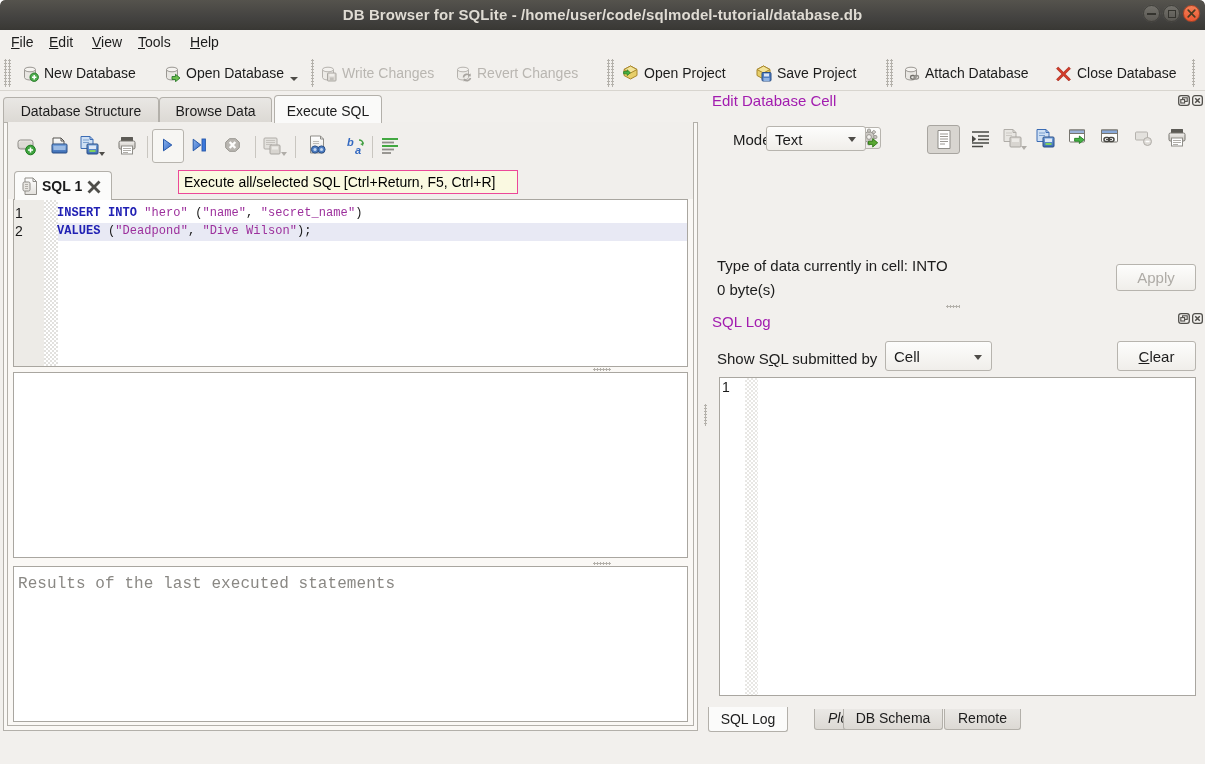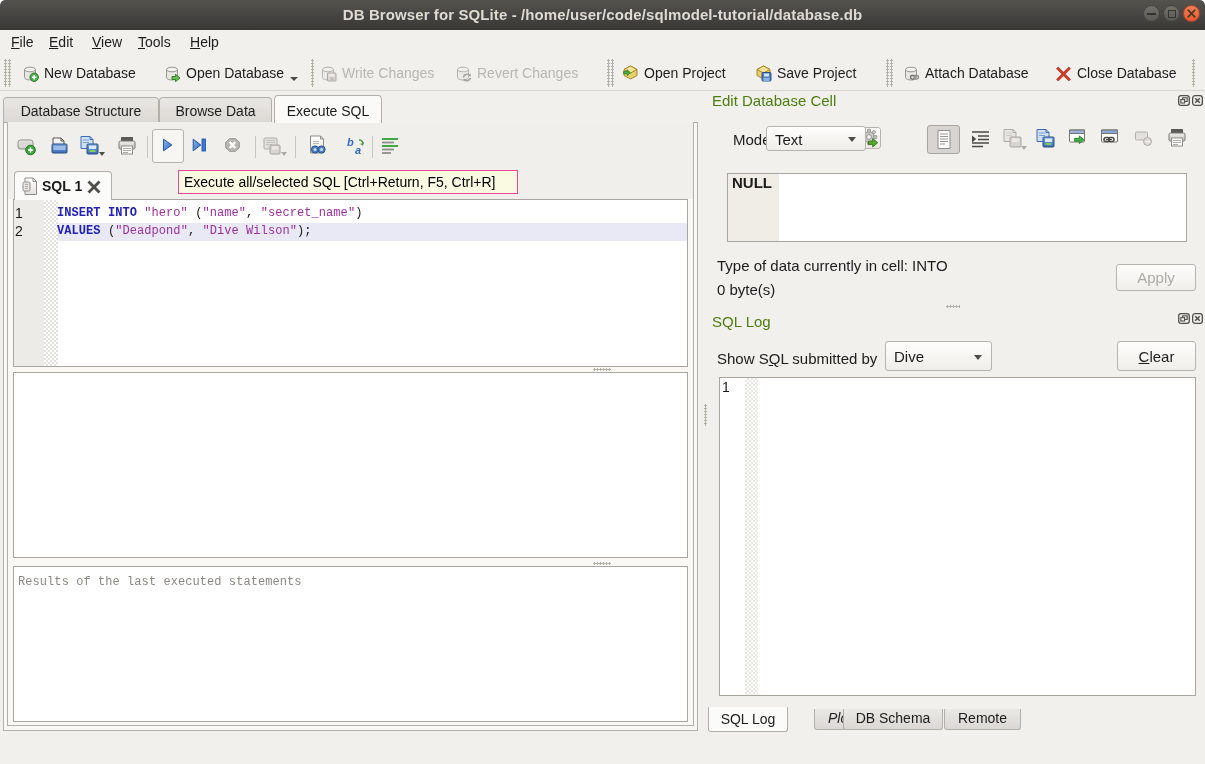--- a/index.html
+++ b/index.html
@@ -54,21 +54,21 @@
 
 .hgrip { position:absolute; width:18px; height:3px;
   background-image:radial-gradient(#b4b1ab 1px, transparent 1.1px); background-size:3px 3px; }
 
 .tooltip { position:absolute; left:178px; top:170px; width:340px; height:24px; z-index:30;
   background:#faf9e1; border:1px solid #ec4899; font-size:14px; color:#000; padding:3px 0 0 5px; }
 
 .sqltab { position:absolute; left:14px; top:171px; width:98px; height:29px; z-index:6;
   background:#fbfbfa; border:1px solid #b3b0aa; border-bottom:none; border-radius:4px 4px 0 0; }
 
-.rtitle { position:absolute; font-size:15px; color:#4d7c0f; }
+.rtitle { position:absolute; font-size:15px; color:#a21caf; }
 .combo { position:absolute; height:28px; background:linear-gradient(#fdfdfc,#f0eeea);
   border:1px solid #b7b4ae; border-radius:3px; font-size:15px; color:#1c1c1c; }
 .combo .ct { position:absolute; left:8px; top:5px; }
 .combo .ca { position:absolute; right:9px; top:11px; width:0; height:0;
   border-left:4.5px solid transparent; border-right:4.5px solid transparent; border-top:5px solid #4e4c48; }
 .btn { position:absolute; height:28px; background:linear-gradient(#fdfdfc,#f0eeea);
   border:1px solid #b7b4ae; border-radius:3px; font-size:15px; color:#1c1c1c; text-align:center; }
 .rlabel { position:absolute; font-size:15px; color:#1c1c1c; }
 
 .btab { position:absolute; top:709px; height:21px; background:linear-gradient(#eae8e5,#dcd9d4);
@@ -328,21 +328,21 @@
     <div style="position:absolute; left:44px; top:23px; right:0; height:18px; background:#e8e9f4;"></div>
     <div class="lnum" style="top:4px;">1</div>
     <div class="lnum" style="top:22px;">2</div>
     <div class="codeline" style="top:4px;"><span class="kw">INSERT INTO</span> <span class="str">"hero"</span> (<span class="str">"name"</span>, <span class="str">"secret_name"</span>)</div>
     <div class="codeline" style="top:22px;"><span class="kw">VALUES</span> (<span class="str">"Deadpond"</span>, <span class="str">"Dive Wilson"</span>);</div>
   </div>
 
   <div class="pane" style="left:13px; top:372px; width:675px; height:186px;"></div>
 
   <div class="pane" style="left:13px; top:566px; width:675px; height:156px;">
-    <div style="position:absolute; left:4px; top:8px; font-family:'Liberation Mono',monospace; font-size:12px; letter-spacing:0.07px; color:#8a8884;">Results of the last executed statements</div>
+    <div style="position:absolute; left:4px; top:8px; font-family:'Liberation Mono',monospace; font-size:16px; letter-spacing:0.07px; color:#8a8884;">Results of the last executed statements</div>
   </div>
 
   <div class="hgrip" style="left:593px; top:368px;"></div>
   <div class="hgrip" style="left:593px; top:562px;"></div>
   <div class="hgrip" style="left:946px; top:305px; width:14px;"></div>
   <div class="grip" style="left:704px; top:404px; height:22px;"></div>
 
   <div class="tooltip">Execute all/selected SQL [Ctrl+Return, F5, Ctrl+R]</div>
 
   <div id="rico">
@@ -447,28 +447,24 @@
   <div class="rlabel" style="left:717px; top:131px;margin-left:16px;">Mode:</div>
   <div class="combo" style="left:766px; top:126px; width:100px; height:25px;">
       <span class="ct" style="top:3.5px;">Text</span>
       <span class="ca" style="top:10px;"></span>
     </div>
 
   <div class="rlabel" style="left:717px; top:257px;">Type of data currently in cell: INTO</div>
   <div class="rlabel" style="left:717px; top:281px;">0 byte(s)</div>
   <div class="btn" style="left:1116px; top:264px; width:80px; height:27px; color:#aeaba6; padding-top:4px;">Apply</div>
 
-  <div style="position:absolute; left:727px; top:173px; width:460px; height:69px; background:#fff; border:1px solid #a9a6a0;">
-    <div style="position:absolute; left:0; top:0; bottom:0; width:51px; background:#f0ede6;"></div>
-    <div style="position:absolute; left:4px; top:0px; font-size:15px; font-weight:bold; color:#1c1c1c;">NULL</div>
-  </div>
 
   <div class="rlabel" style="left:717px; top:350px;">Show S<u>Q</u>L submitted by</div>
   <div class="combo" style="left:885px; top:341px; width:107px; height:30px;">
-      <span class="ct" style="top:6px;">Dive</span>
+      <span class="ct" style="top:6px;">Cell</span>
       <span class="ca" style="top:13px;"></span>
     </div>
   <div class="btn" style="left:1117px; top:341px; width:79px; height:30px; padding-top:6px;"><u>C</u>lear</div>
 
   <div style="position:absolute; left:719px; top:377px; width:477px; height:319px; background:#fff; border:1px solid #a9a6a0;">
     <div style="position:absolute; left:2px; top:1px; font-size:14px; color:#1a1a1a;">1</div>
     <div style="position:absolute; left:25px; top:0; bottom:0; width:13px;
       background-image:linear-gradient(45deg,#e8e7e4 25%,transparent 25%,transparent 75%,#e8e7e4 75%),
                        linear-gradient(45deg,#e8e7e4 25%,transparent 25%,transparent 75%,#e8e7e4 75%);
       background-size:4px 4px; background-position:0 0,2px 2px;"></div>

